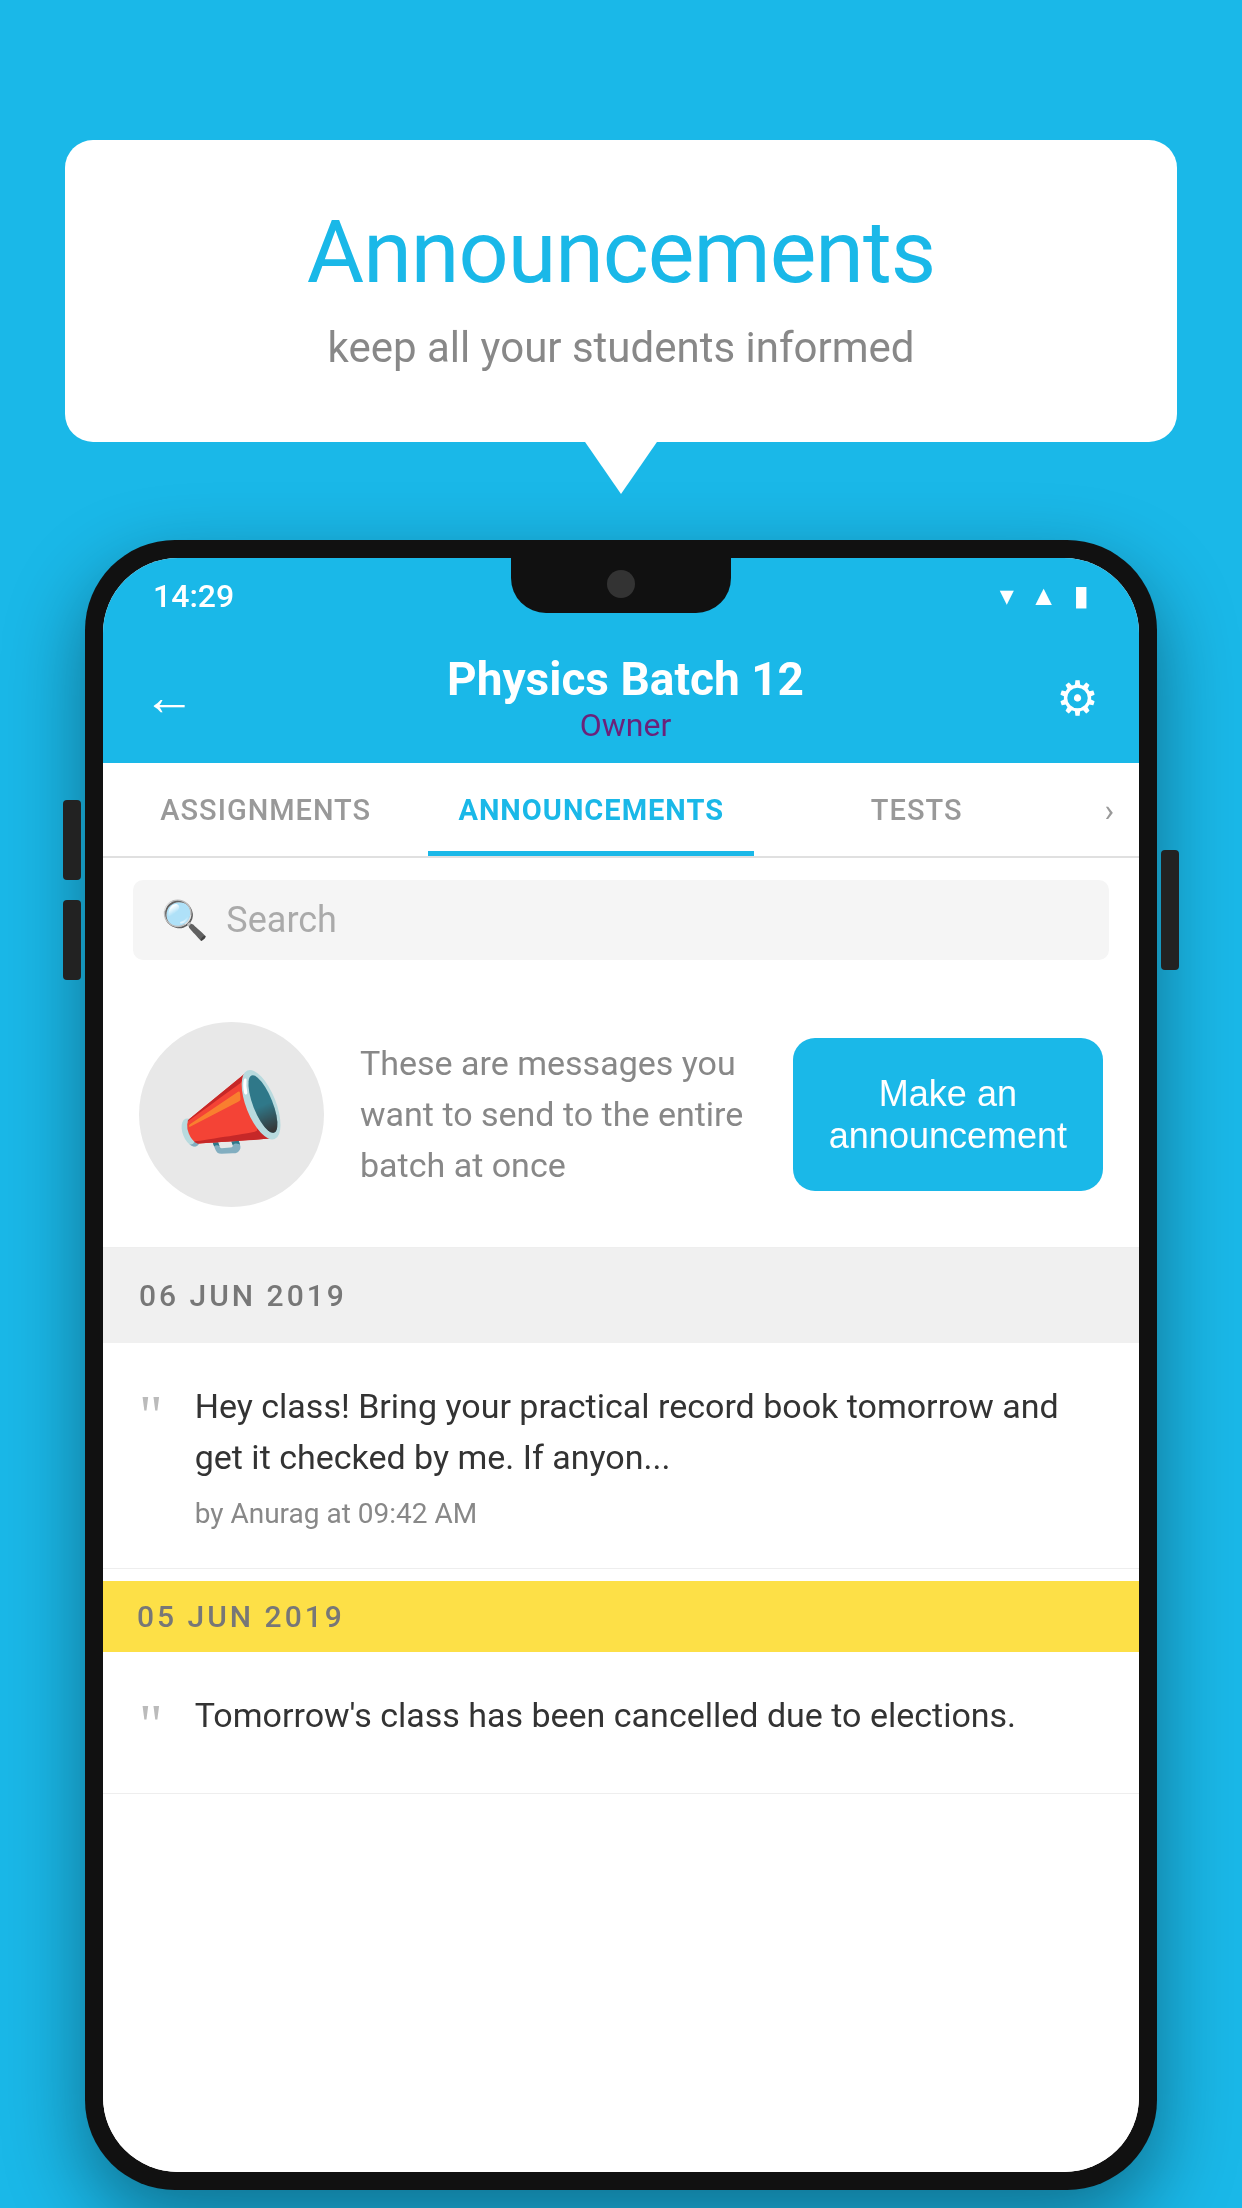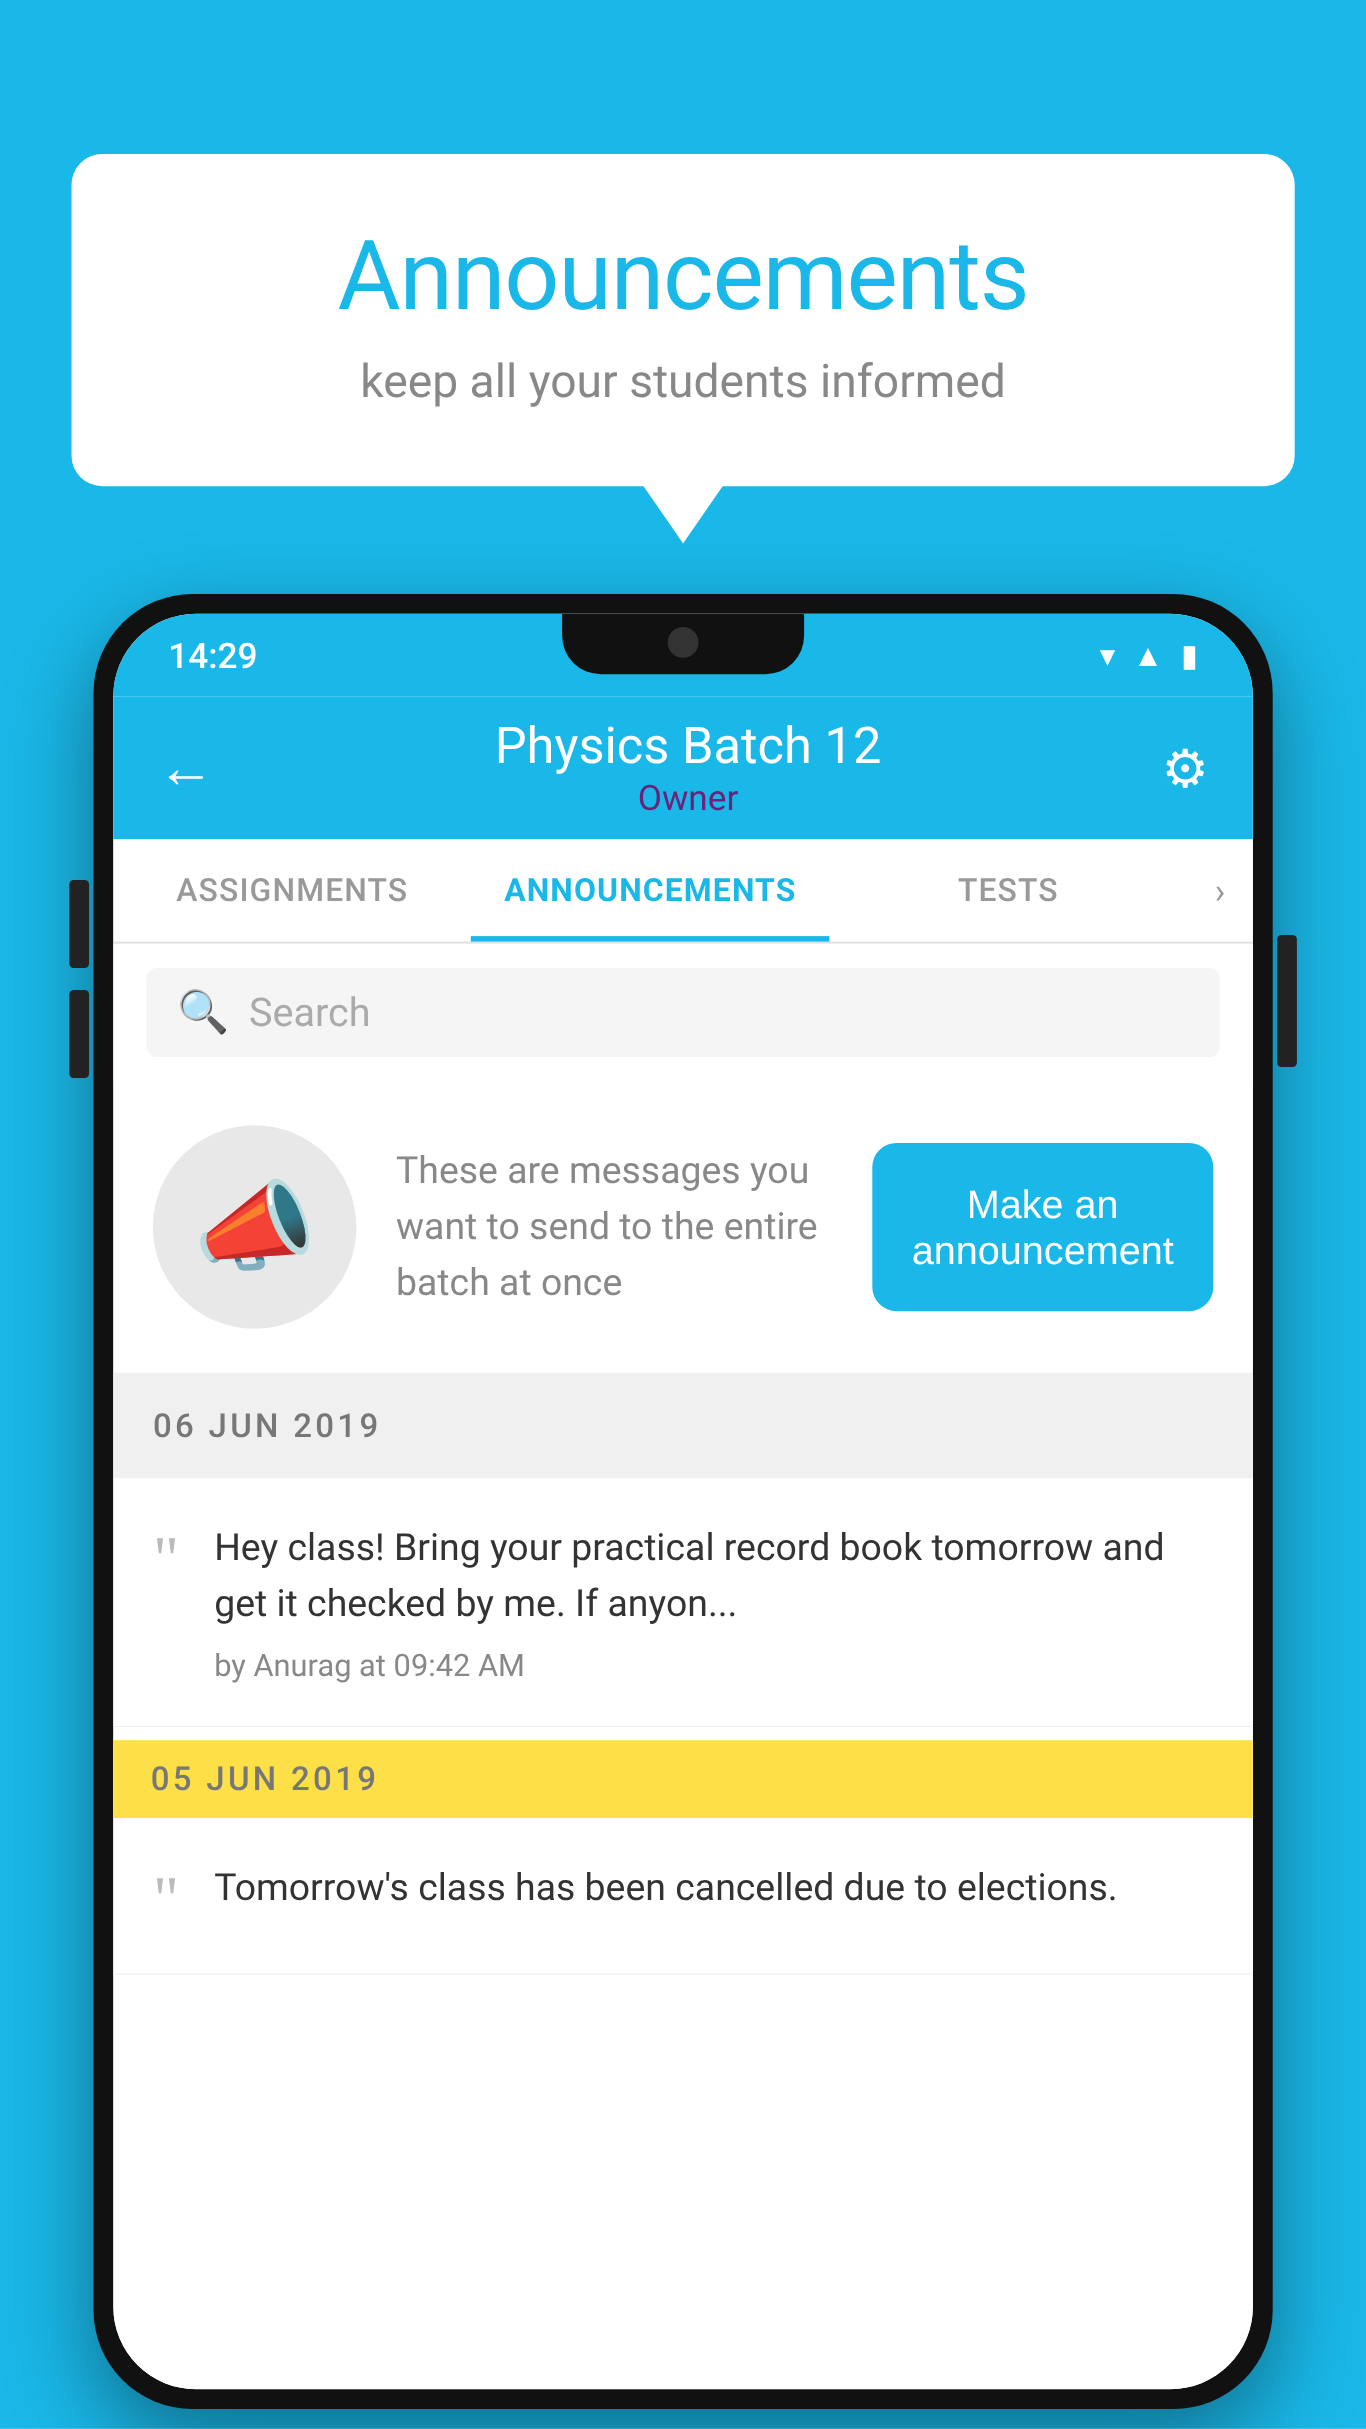--- a/index.html
+++ b/index.html
@@ -138,21 +138,21 @@
       cursor: pointer;
       line-height: 1;
     }
     .app-bar-title-group {
       flex: 1;
       text-align: center;
     }
     .app-bar-title {
       color: white;
       font-size: 46px;
-      font-weight: 400;
+      font-weight: 700;
     }
     .app-bar-subtitle {
       color: #701a75;
       font-size: 32px;
       font-weight: 400;
       opacity: 0.95;
       text-align: center;
     }
     .settings-btn {
       color: white;

